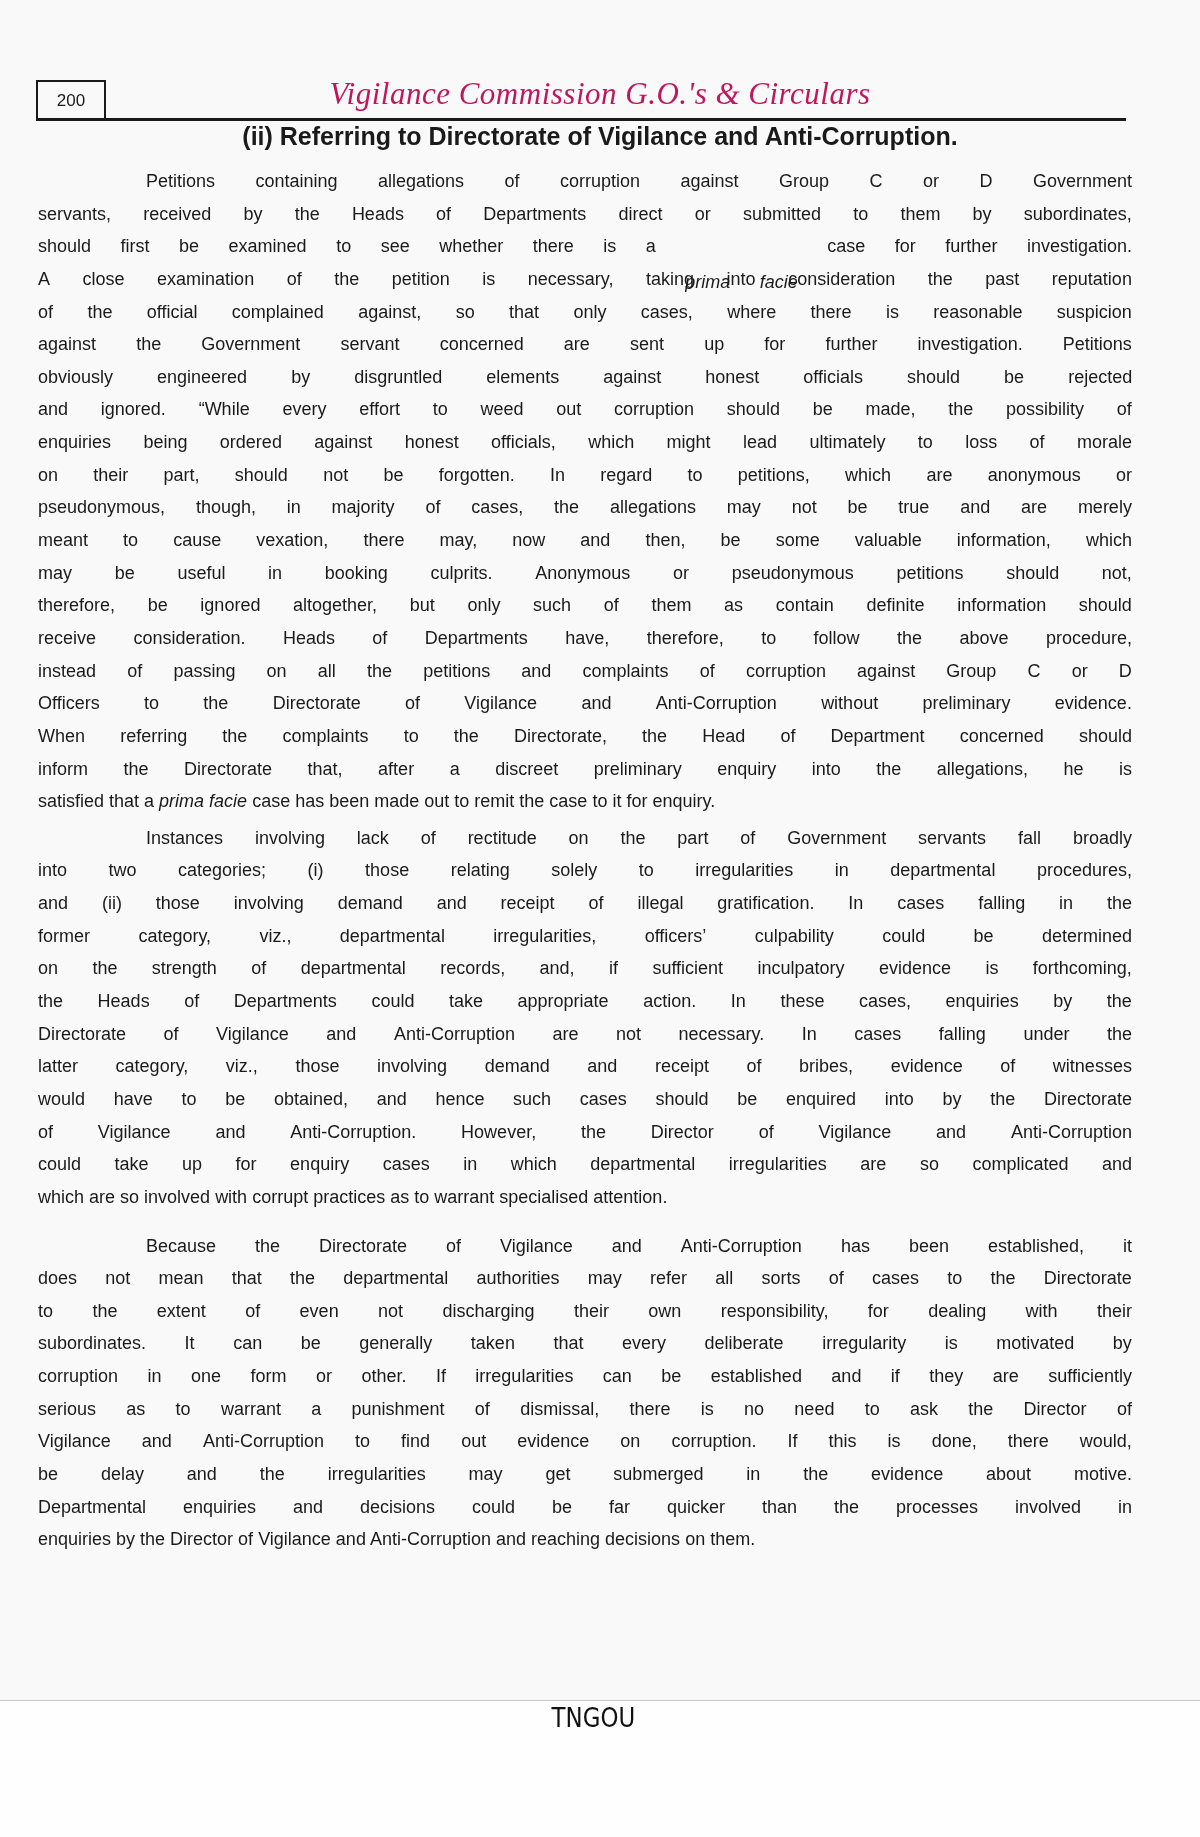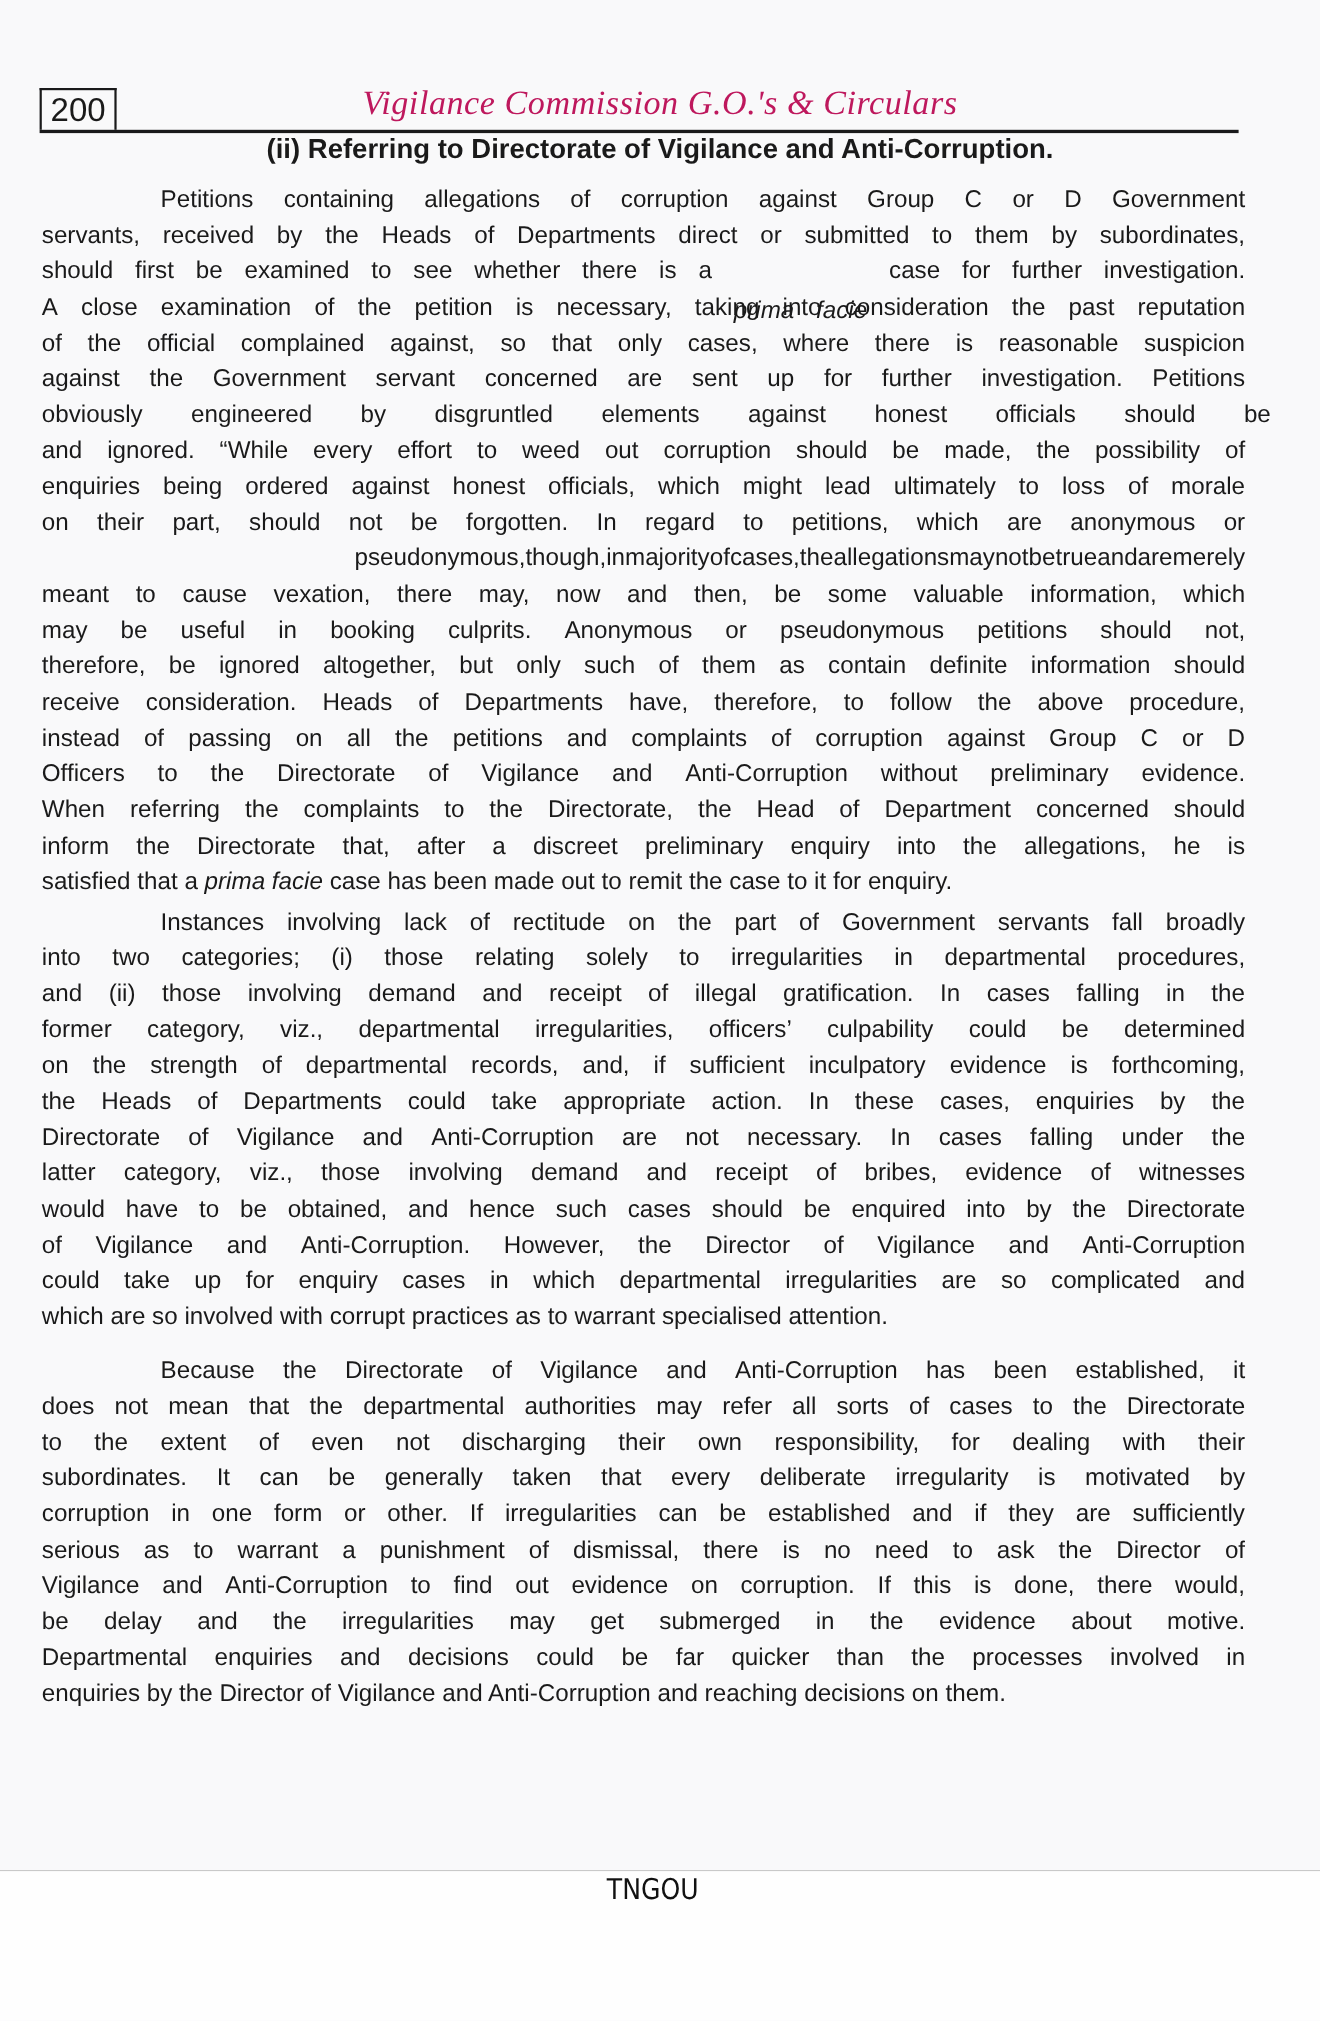--- a/index.html
+++ b/index.html
@@ -17,21 +17,21 @@
     position: absolute; left: 0; top: 1700px; width: 1200px; height: 137px;
     background: #fefefe;
   }
   .scan-edge {
     position: absolute; left: 0; top: 1700px; width: 1200px; height: 1px;
     background: #c9c9c9;
   }
   .page-number-box {
     position: absolute; left: 36px; top: 80px; width: 70px; height: 38px;
     border: 2px solid #1a1a1a; border-bottom: none;
-    font-family: "Liberation Sans", sans-serif; font-size: 30px;
+    font-family: "Liberation Sans", sans-serif; font-size: 17px;
     display: flex; align-items: center; justify-content: center;
     box-sizing: border-box; padding-top: 2px;
   }
   .running-title {
     position: absolute; left: 0; top: 76px; width: 1200px; text-align: center;
     font-family: "Liberation Serif", serif; font-style: italic; font-size: 31px;
     letter-spacing: 0.5px; color: #be185d;
   }
   .header-rule {
     position: absolute; left: 36px; top: 118px; width: 1090px; height: 3px;
@@ -39,21 +39,21 @@
   }
   .section-heading {
     position: absolute; left: 0; top: 122px; width: 1200px; text-align: center;
     font-family: "Liberation Sans", sans-serif; font-weight: bold; font-size: 25px;
     color: #1a1a1a;
   }
   .body-text {
     position: absolute; left: 38px; top: 165px; width: 1094px;
   }
   .line {
-    height: 32.65px; line-height: 32.65px; font-size: 22px;
+    height: 32.65px; line-height: 32.65px; font-size: 18px;
     white-space: nowrap; overflow: visible;
   }
   .line .inner { display: inline-block; transform-origin: left center; }
   .line.justify .inner { display: flex; justify-content: space-between; width: 100%; }
   .line.justify .inner span.w { white-space: pre; }
   .para-gap { height: 4px; }
   em { font-style: italic; margin-top: 36px; }
   .footer-mark {
     position: absolute; left: 0; top: 1703px; width: 1200px; text-align: center;
     font-family: "DejaVu Sans", sans-serif; font-size: 26px; color: #111;
@@ -245,21 +245,21 @@
           <span class="w">regard</span>
           <span class="w">to</span>
           <span class="w">petitions,</span>
           <span class="w">which</span>
           <span class="w">are</span>
           <span class="w">anonymous</span>
           <span class="w">or</span>
         </span>
       </div>
       <div class="line justify">
-        <span class="inner" style="width: 1094px; justify-content: flex-end;">
+        <span class="inner" style="width: 1094px;">
           <span class="w">pseudonymous,</span>
           <span class="w">though,</span>
           <span class="w">in</span>
           <span class="w">majority</span>
           <span class="w">of</span>
           <span class="w">cases,</span>
           <span class="w">the</span>
           <span class="w">allegations</span>
           <span class="w">may</span>
           <span class="w">not</span>

